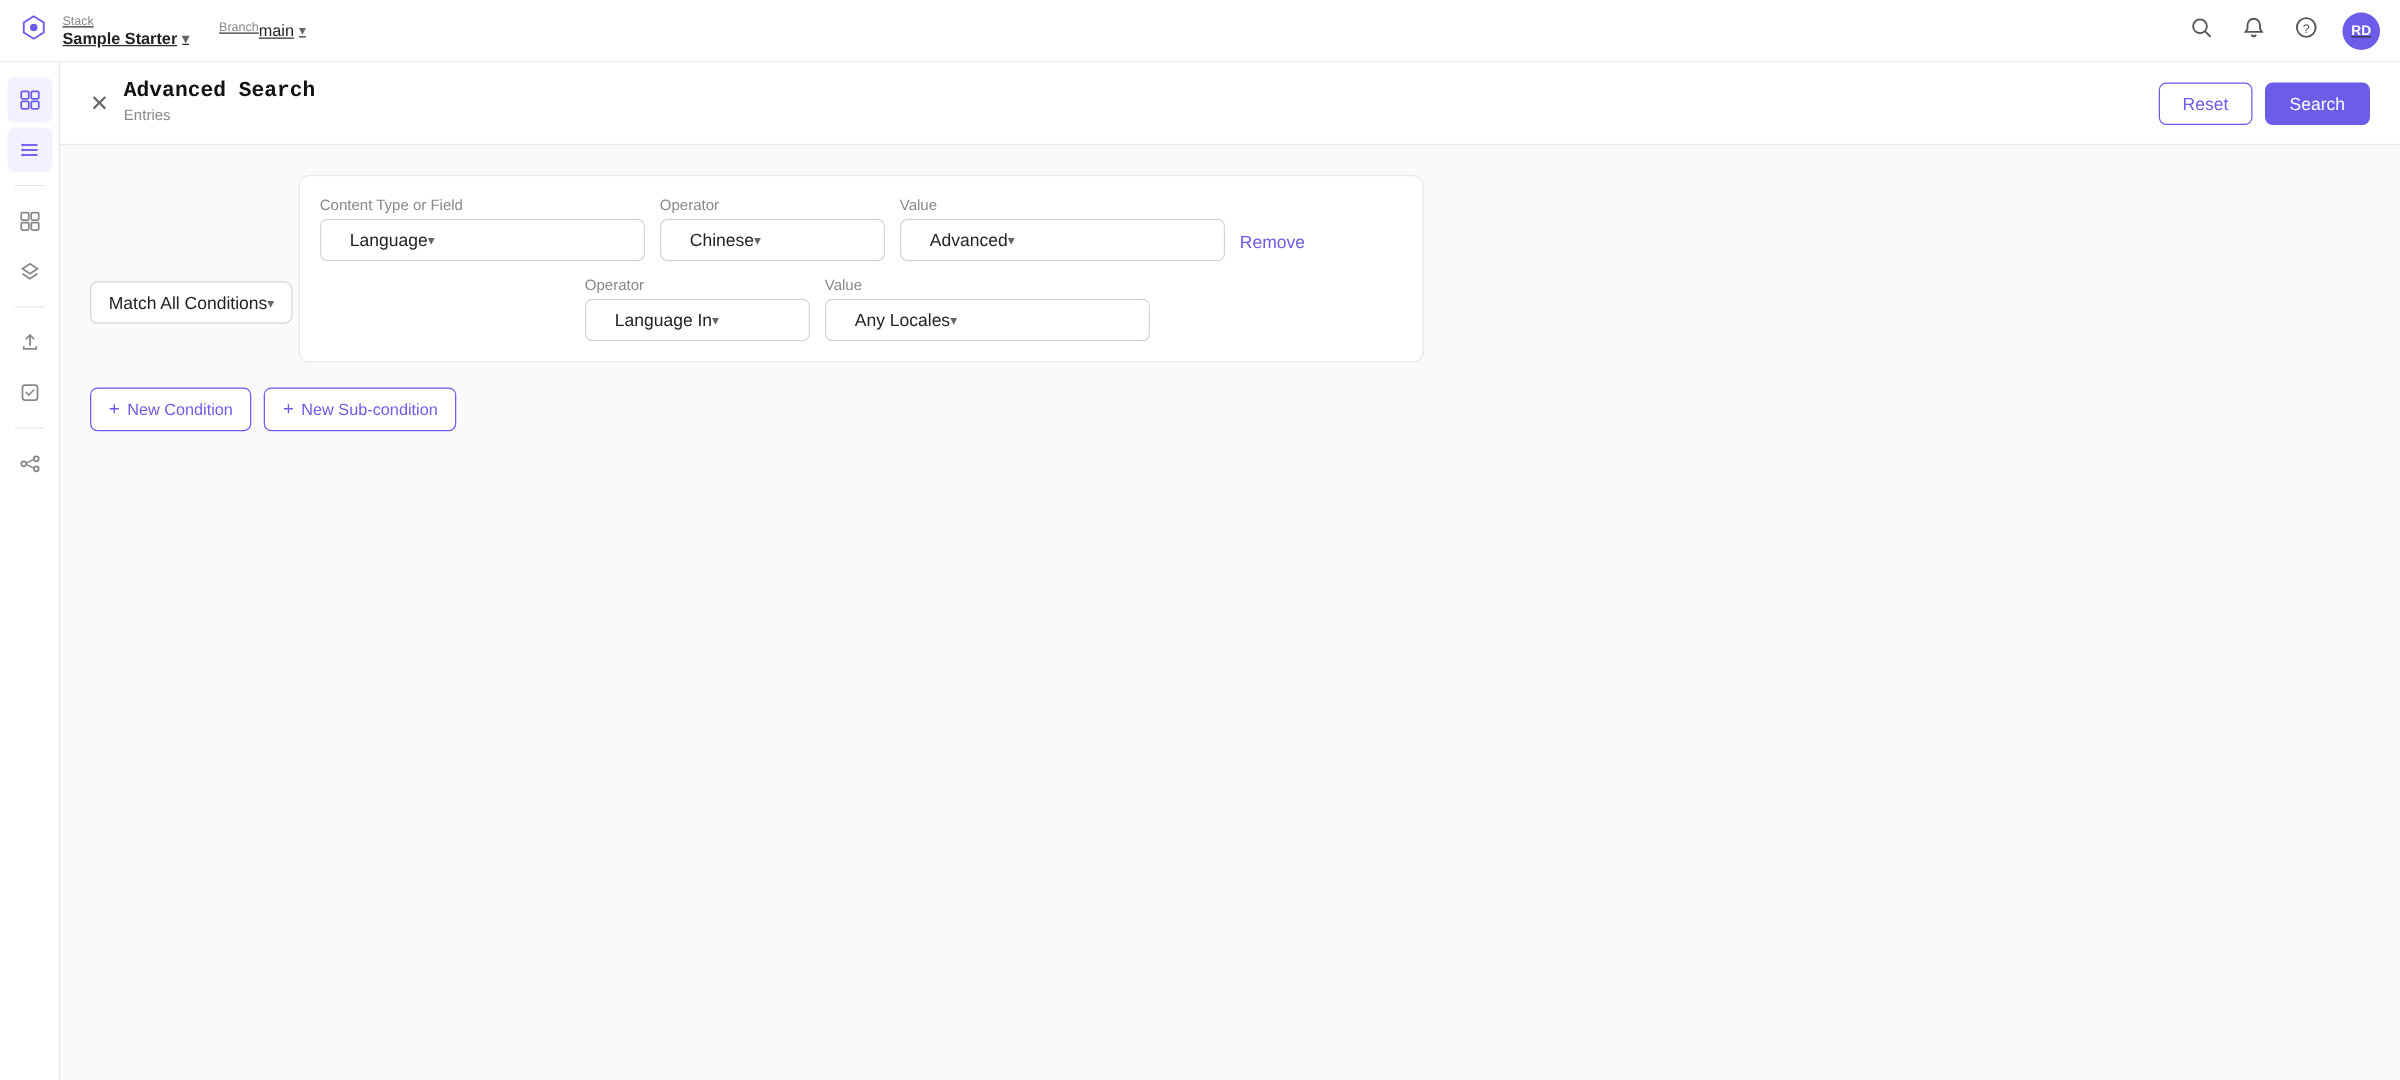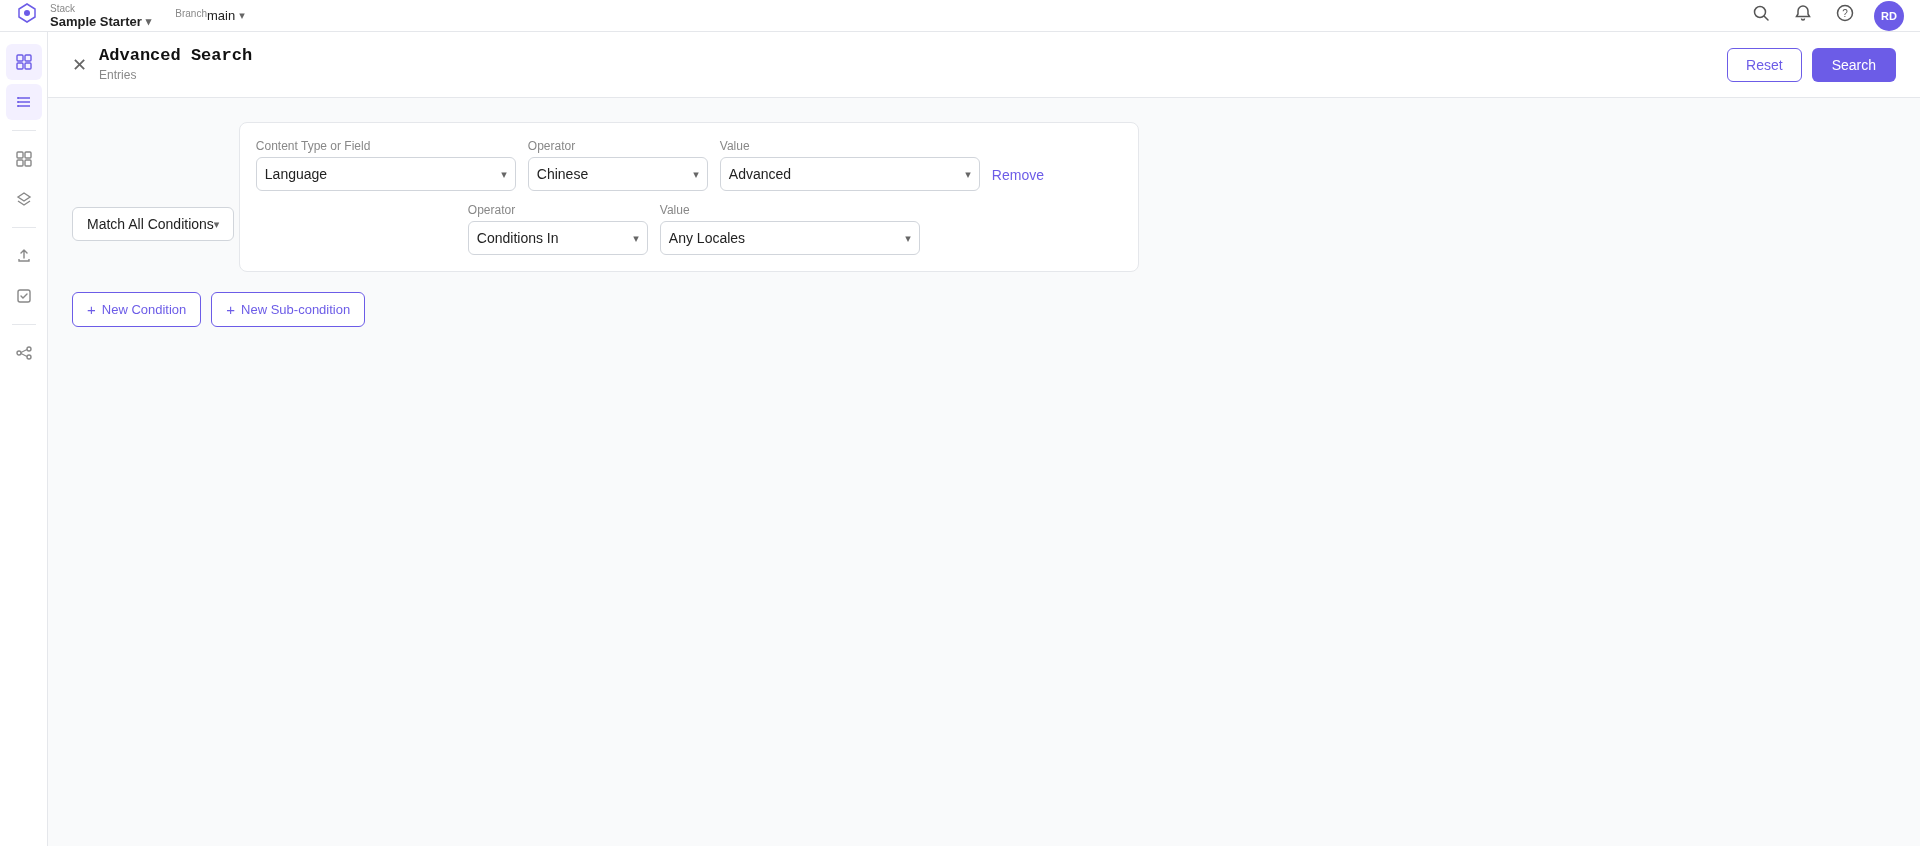--- a/index.html
+++ b/index.html
@@ -1,22 +1,23 @@
 <!DOCTYPE html>
 <html><head>
   <meta charset="utf-8">
   <style>
     * { box-sizing: border-box; margin: 0; padding: 0; }
     body { font-family: -apple-system, BlinkMacSystemFont, 'Segoe UI', sans-serif; background: #fff; color: #333; height: 864px; overflow: hidden; }
 
     
     .topbar {
       display: flex; align-items: center; justify-content: space-between;
-      height: 32px; border-bottom: 1px solid #e5e7eb; padding: 0 16px;
+      height: 50px; border-bottom: 1px solid #e5e7eb; padding: 0 16px;
       background: #fff;
+      text-decoration: underline;
     }
     .topbar-left { display: flex; align-items: center; gap: 8px; }
     .topbar-logo { color: #6c5ce7; font-size: 22px; }
     .stack-name { font-weight: 600; color: #222; font-size: 13px; display: flex; align-items: center; gap: 4px; }
     .branch-name { font-weight: 500; color: #222; font-size: 13px; display: flex; align-items: center; gap: 4px; }
     .topbar-right { display: flex; align-items: center; gap: 16px; }
     .icon-btn { background: none; border: none; cursor: pointer; color: #555; font-size: 18px; padding: 4px; }
     .avatar { width: 30px; height: 30px; background: #6c5ce7; color: #fff; border-radius: 50%; display: flex; align-items: center; justify-content: center; font-size: 11px; font-weight: 700; }
 
     
@@ -75,23 +76,23 @@
     }
 
     
     .condition-row { display: flex; align-items: center; gap: 12px; margin-bottom: 12px; }
     .condition-sub-row { display: flex; align-items: center; gap: 12px; margin-left: 0; }
     .col-label { font-size: 12px; color: #888; font-weight: 500; margin-bottom: 4px; }
 
     .field-group { display: flex; flex-direction: column; }
 
     .select-box {
-      display: flex; align-items: center; justify-content: space-between;
+      display: flex; align-items: center; 
       border: 1px solid #d1d5db; border-radius: 6px; background: #fff;
-      padding: 8px 8px; cursor: pointer; font-size: 14px; color: #222;
+      padding: 8px 23px; cursor: pointer; font-size: 14px; color: #222;
       min-width: 180px;
     }
     .select-box.wide { min-width: 260px; }
 
     .remove-btn {
       background: none; border: none; color: #6c5ce7; cursor: pointer;
       font-size: 14px; font-weight: 500; white-space: nowrap;
       align-self: flex-end; padding-bottom: 8px;
     }
 
@@ -273,21 +274,21 @@
         </div>
 
         
         <div class="condition-sub-row">
 
           <div style="min-width:200px;"></div>
 
           <div class="field-group">
             <div class="col-label">Operator</div>
             <div class="select-box">
-              <span>Conditions In</span>
+              <span>Language In</span>
               <span class="chevron">▾</span>
             </div>
           </div>
 
           <div class="field-group">
             <div class="col-label">Value</div>
             <div class="select-box wide">
               <span>Any Locales</span>
               <span class="chevron">▾</span>
             </div>

